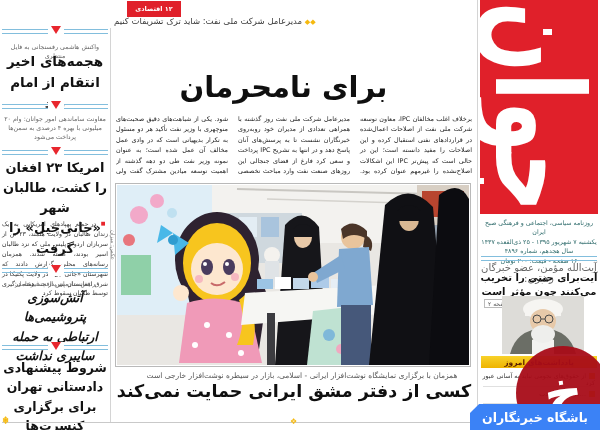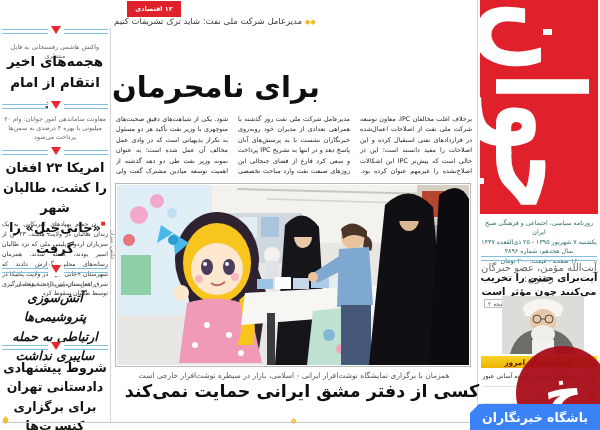--- a/index.html
+++ b/index.html
@@ -19,27 +19,27 @@
   .leftcol-item{left:2px;width:106px;}
   .body-s{font-size:6.2px;color:#333;text-align:justify;line-height:1.6;}
   .redsq{color:#e8262d;font-size:5px;vertical-align:1px;}
   
   #badge{left:127px;top:1px;width:54px;height:16px;background:#e0202a;color:#fff;
          font-size:6.5px;display:flex;align-items:center;justify-content:center;font-weight:bold;}
   #lead-kicker{left:114px;top:16px;width:358px;text-align:left;font-size:8.5px;color:#3a3a3a;}
   #lead-kicker .txt{direction:rtl;}
   .orn{color:#f5b90f;font-size:7px;}
   #headline1{left:112px;top:28px;width:364px;text-align:center;font-size:31px;font-weight:bold;color:#0f0f0f;letter-spacing:-1px;}
-  #headline2{left:112px;top:70px;width:343px;text-align:left;font-size:29px;font-weight:bold;color:#0f0f0f;letter-spacing:-1px;}
+  #headline2{left:112px;top:70px;width:343px;text-align:center;font-size:29px;font-weight:bold;color:#0f0f0f;letter-spacing:-1px;}
   #lead-body{left:116px;top:114px;width:356px;height:64px;font-size:6.4px;line-height:1.62;
              color:#222;text-align:justify;column-count:3;column-gap:10px;overflow:hidden;}
   #photo-frame{left:115px;top:183px;width:356px;height:184px;border:1px solid #b9b9b9;background:#fff;padding:1px;box-sizing:border-box;}
   #photo-credit{left:110px;top:230px;writing-mode:vertical-rl;font-size:5.5px;color:#777;}
-  #caption-kicker{left:112px;top:371px;width:364px;text-align:center;font-size:7.5px;color:#555;}
-  #caption-head{left:112px;top:381px;width:364px;text-align:center;font-size:17.5px;font-weight:bold;color:#0f0f0f;margin-left:8px;}
+  #caption-kicker{left:120px;top:371px;width:364px;text-align:center;font-size:7.5px;color:#555;}
+  #caption-head{left:112px;top:381px;width:364px;text-align:center;font-size:17.5px;font-weight:bold;color:#0f0f0f;}
   #bottom-rule{left:2px;top:422px;width:596px;height:0;border-top:1px solid #c9c9c9;}
   .diamond{position:absolute;color:#f5b90f;font-size:8px;line-height:8px;}
   
   #logo{left:480px;top:0;width:118px;height:214px;background:#e0202a;display:flex;
         align-items:center;justify-content:center;overflow:hidden;}
   #logo span{color:#fff;font-weight:bold;font-size:72px;transform:rotate(90deg) scale(1.15,1.7);}
   #mast-info{left:480px;top:218px;width:118px;text-align:center;font-size:6.3px;color:#2e6b6b;line-height:1.5;}
   .sep-r{position:absolute;left:481px;width:116px;height:3px;
          border-top:1px solid #82bedd;border-bottom:1px solid #82bedd;}
   #momen-kicker{left:480px;top:262px;width:118px;text-align:center;font-size:10px;color:#666;}

